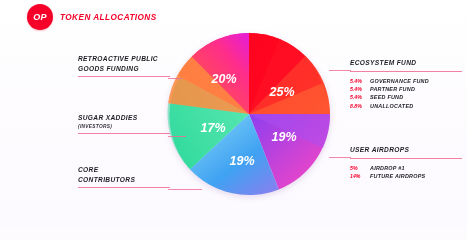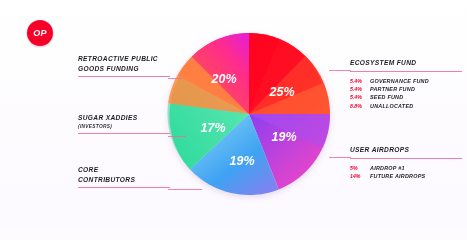--- a/index.html
+++ b/index.html
@@ -10,21 +10,21 @@
     overflow:hidden;
     position:relative;
   }
   #infographic{
     position:absolute;inset:0;
     background:linear-gradient(180deg,#ffffff 0%,#fdfbfe 55%,#fcfaff 100%);
   }
 
   
   .brand{
-    position:absolute;left:27px;top:20px;
+    position:absolute;left:27px;top:4px;
     display:flex;align-items:center;gap:7px;
   }
   .op-badge{
     width:26px;height:26px;border-radius:50%;
     background:#f6002a;
     display:flex;align-items:center;justify-content:center;
     box-shadow:0 1px 2px rgba(200,0,30,.25);
   }
   .op-badge span{
     color:#fff;font-style:italic;font-weight:bold;
@@ -95,20 +95,21 @@
 </style>
 </head>
 <body>
 
 <div id="infographic">
 
   <div class="brand">
     <div class="op-badge">
       <span>OP</span>
     </div>
+    <div class="brand-title">TOKEN ALLOCATIONS</div>
   </div>
 
   <div class="pie-wrap">
     <svg class="pie-svg" viewBox="0 0 166 166">
       <defs>
         <linearGradient id="gEco" x1="0" y1="0" x2="1" y2="1">
           <stop offset="0%" stop-color="#ff0420"></stop>
             <stop offset="100%" stop-color="#ff5a33"></stop>
         </linearGradient>
         <linearGradient id="gAir" x1="0" y1="0" x2="1" y2="1">

